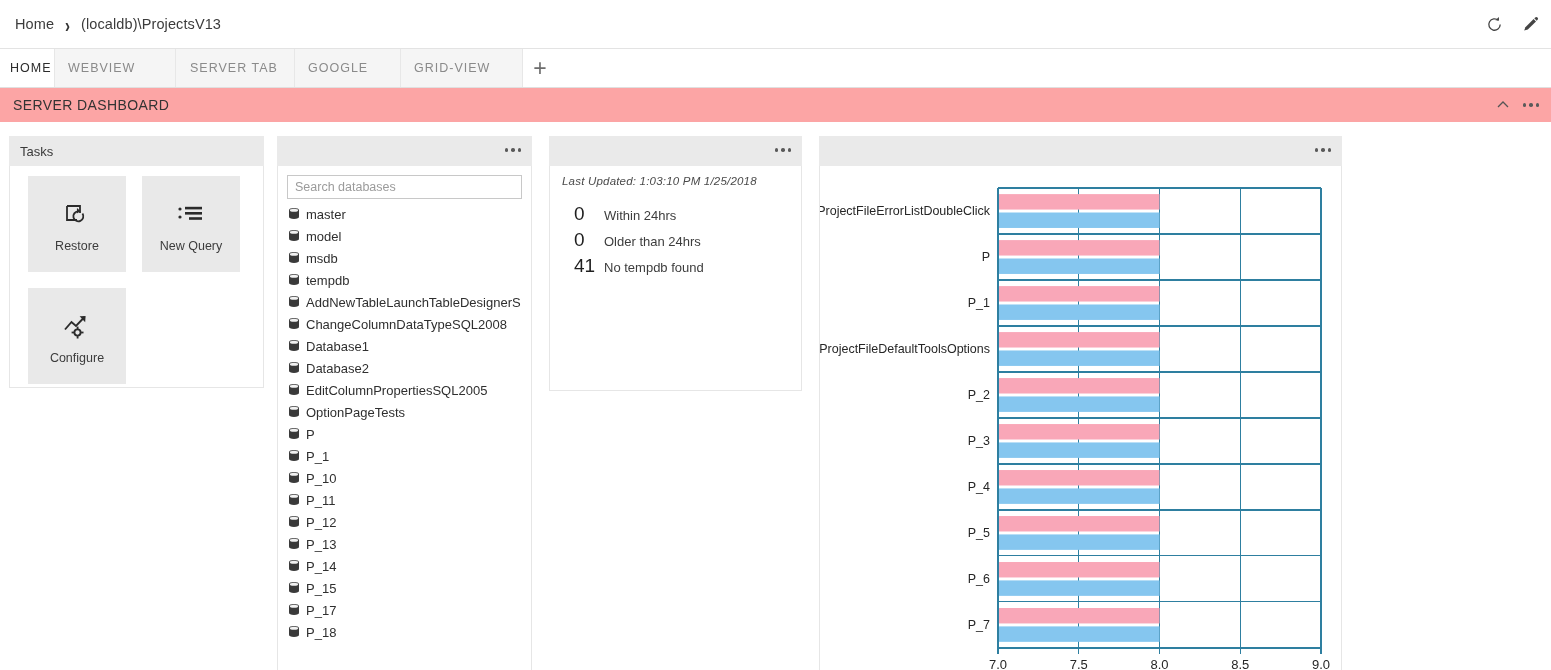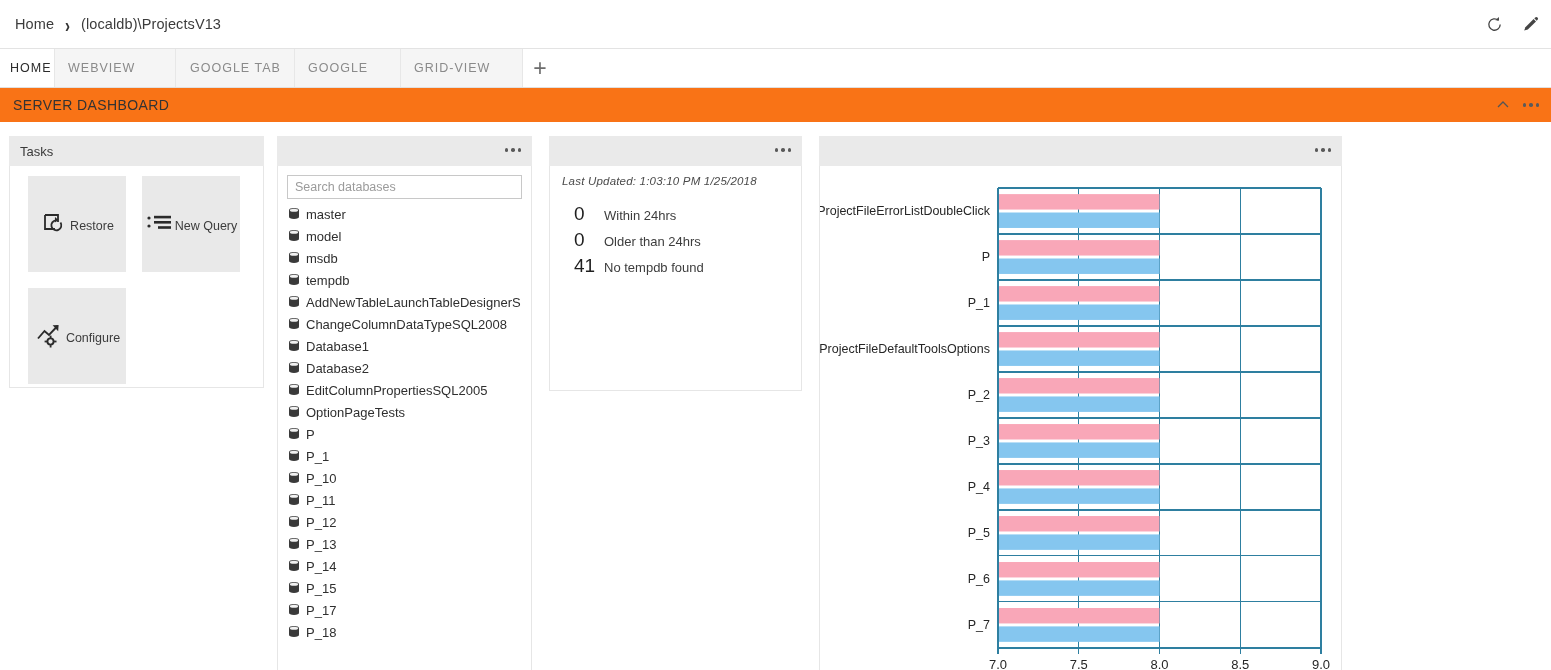--- a/index.html
+++ b/index.html
@@ -55,21 +55,21 @@
   .tab-plus {
     width: 34px; display: flex; align-items: center; justify-content: center;
     background: #ffffff; color: #6d6d6d; font-size: 23px; font-weight: 300;
     cursor: pointer; line-height: 1;
   }
   .tabstrip-rest { flex: 1; background: #ffffff; }
 
   
   .dash-head {
     position: absolute; left: 0; top: 88px; width: 1551px; height: 34px;
-    background: #f97316; display: flex; align-items: center;
+    background: #fca5a5; display: flex; align-items: center;
   }
   .dash-title {
     margin-left: 13px; font-size: 14px; color: #333; letter-spacing: .4px;
   }
   .dash-head-actions {
     position: absolute; right: 12px; top: 0; height: 34px;
     display: flex; align-items: center; gap: 12px;
   }
   .chev-up { width: 16px; height: 16px; cursor: pointer; }
   .ellipsis {
@@ -88,21 +88,21 @@
   }
   .panel-head .ellipsis { position: absolute; right: 11px; top: 12px; }
   .panel-body { background: #ffffff; border: 1px solid #e6e6e6; border-top: none; }
 
   
   #tasks-panel { left: 9px; top: 128px; width: 255px; }
   #tasks-panel .panel-body { height: 222px; padding: 10px 0 0 18px; }
   .tile-row { display: flex; gap: 16px; margin-bottom: 16px; }
   .tile {
     width: 98px; height: 96px; background: #e9e9e9;
-    display: flex; flex-direction: row; align-items: center;
+    display: flex; flex-direction: column; align-items: center;
     justify-content: center; cursor: pointer;
   }
   .tile .tile-ico { height: 40px; display: flex; align-items: center; justify-content: center; }
   .tile .tile-label { font-size: 12.5px; color: #3c3c3c; margin-top: 4px; }
 
   
   #db-panel { left: 277px; top: 128px; width: 255px; }
   #db-panel .panel-body { height: 525px; padding: 9px 9px 0 9px; overflow: hidden; }
   .search-input {
     width: 100%; height: 24px; border: 1px solid #c8c8c8;
@@ -161,21 +161,21 @@
 </div>
 
 <div class="tabstrip">
   <div class="tab active" style="width:55px;padding-left:10px">
     <span class="tlabel">HOME</span>
   </div>
   <div class="tab" style="width:121px;padding-left:13px">
     <span class="tlabel">WEBVIEW</span>
   </div>
   <div class="tab" style="width:119px;padding-left:14px">
-    <span class="tlabel">GOOGLE TAB</span>
+    <span class="tlabel">SERVER TAB</span>
   </div>
   <div class="tab" style="width:106px;padding-left:13px">
     <span class="tlabel">GOOGLE</span>
   </div>
   <div class="tab" style="width:122px;padding-left:13px">
     <span class="tlabel">GRID-VIEW</span>
   </div>
   <div class="tab-plus">+</div>
   <div class="tabstrip-rest"></div>
 </div>

